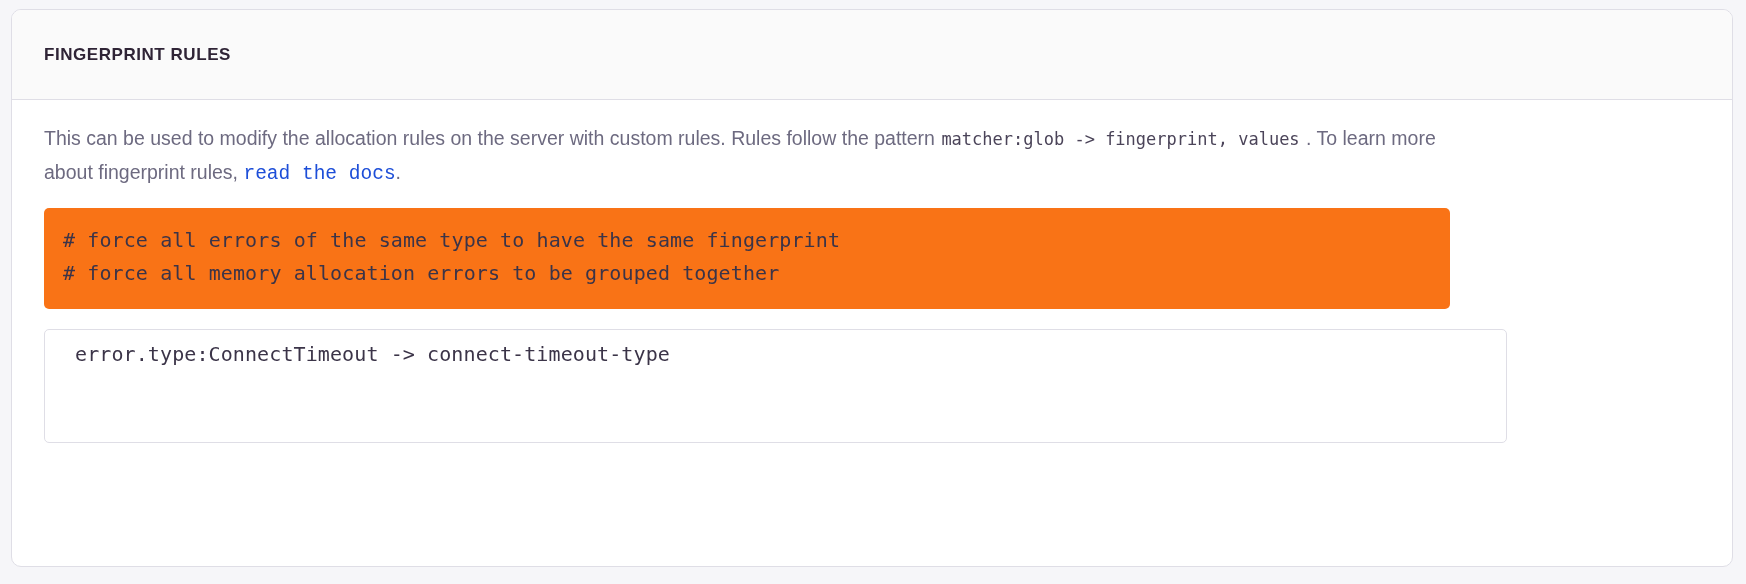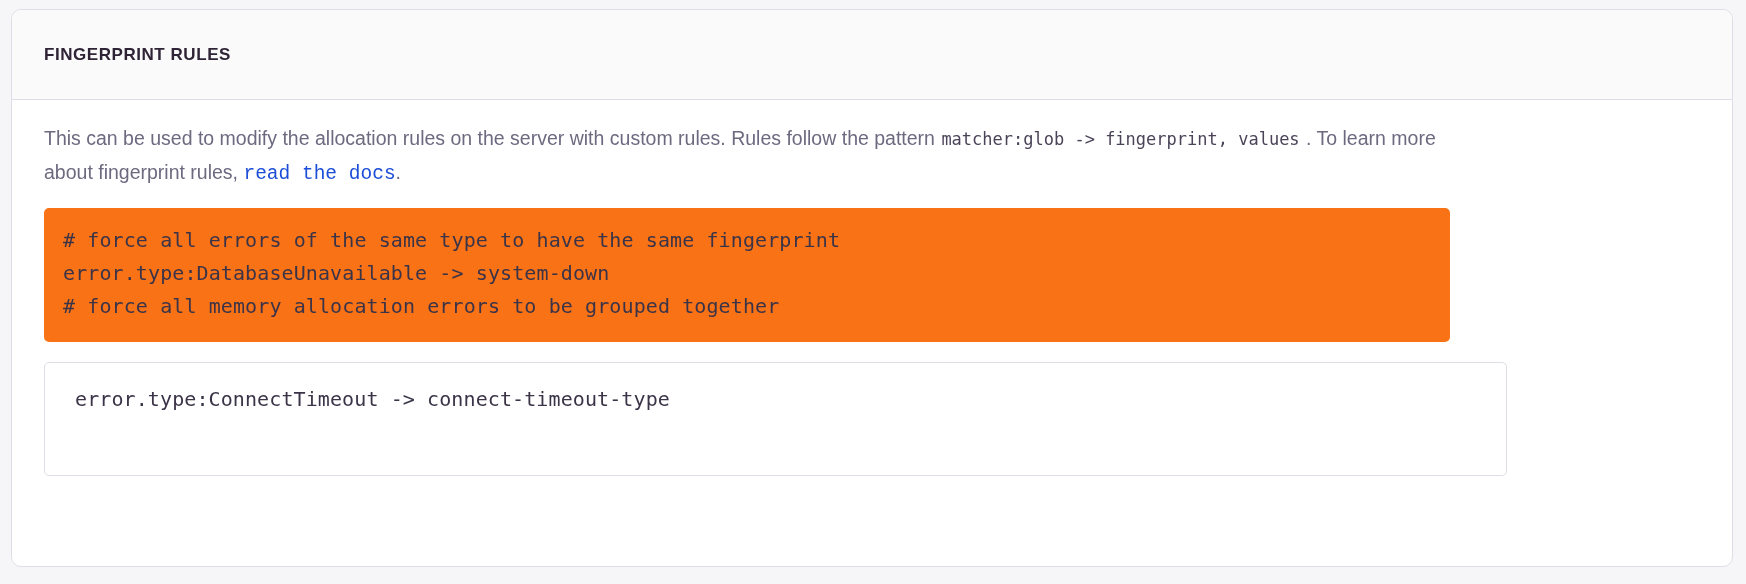--- a/index.html
+++ b/index.html
@@ -94,21 +94,21 @@
   }
 
   .rules-input {
     display: block;
     width: 1463px;
     height: 114px;
     box-sizing: border-box;
     border: 1px solid #dfdee6;
     border-radius: 5px;
     background: #ffffff;
-    padding: 20px 20px 20px 30px;
+    padding: 8px 20px 20px 30px;
     font-family: "DejaVu Sans Mono", "Liberation Mono", monospace;
     font-size: 20px;
     line-height: 32px;
     color: #3b3448;
     resize: none;
     outline: none;
     overflow: hidden;
     letter-spacing: 0.1px;
   }
 </style>
@@ -122,20 +122,19 @@
   </div>
 
   <div class="panel-body">
 
     <p class="description">
       <span>This can be used to modify the allocation rules on the server with custom rules. Rules follow the pattern </span><code>matcher:glob -&gt; fingerprint, values</code><span> . To learn more about fingerprint rules, </span><a href="#">read the docs</a><span>.</span>
     </p>
 
     <div class="code-block">
       <div class="code-line"># force all errors of the same type to have the same fingerprint</div>
-      <div class="code-line">error.type:DatabaseUnavailable -&gt; system-down</div>
       <div class="code-line"># force all memory allocation errors to be grouped together</div>
     </div>
 
     <textarea class="rules-input" spellcheck="false" placeholder="" style="">error.type:ConnectTimeout -&gt; connect-timeout-type</textarea>
 
   </div>
 </div>
 
 </body></html>

